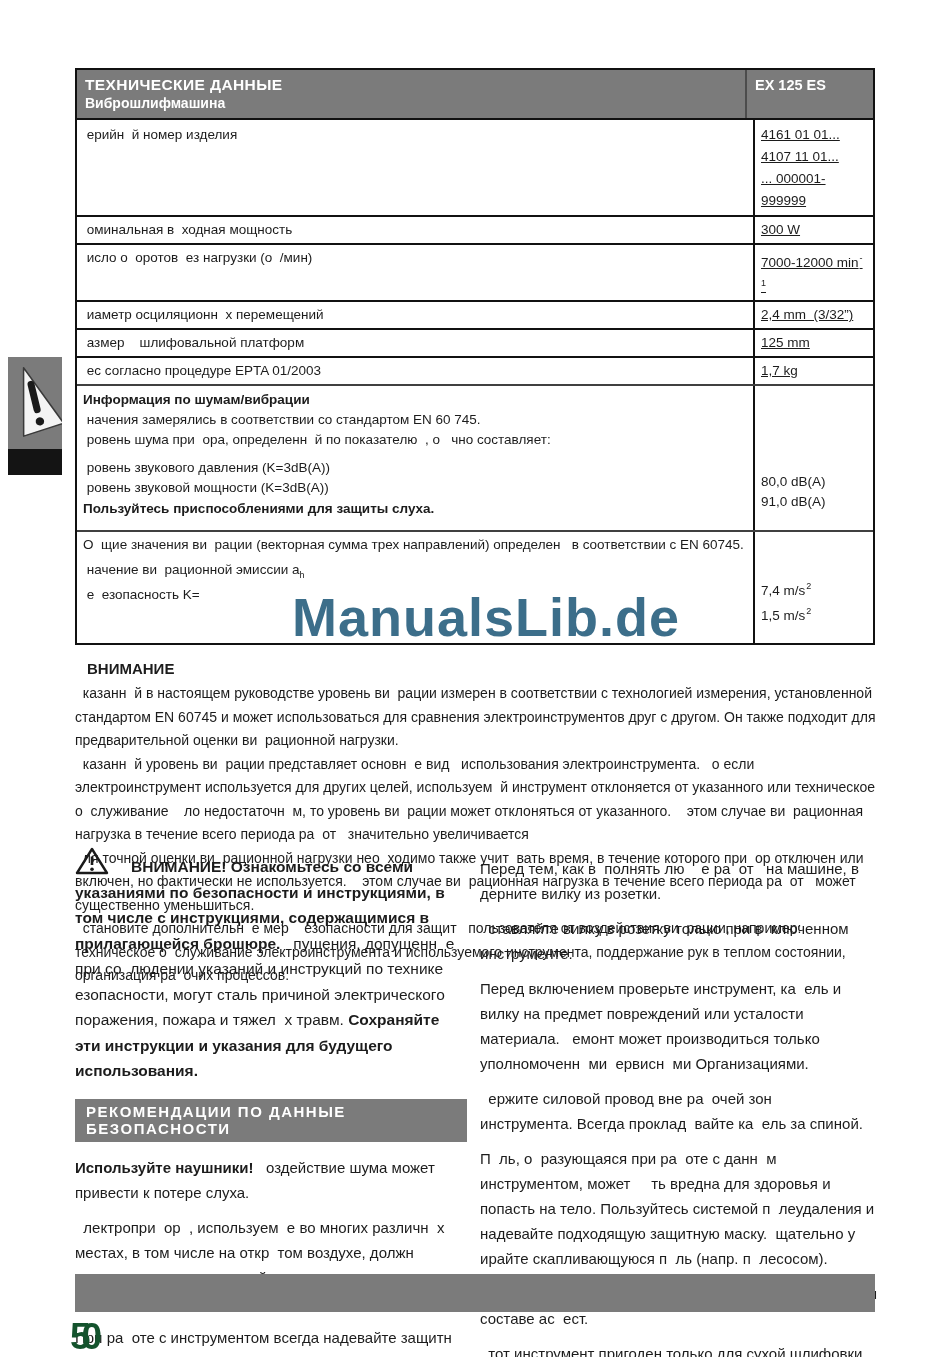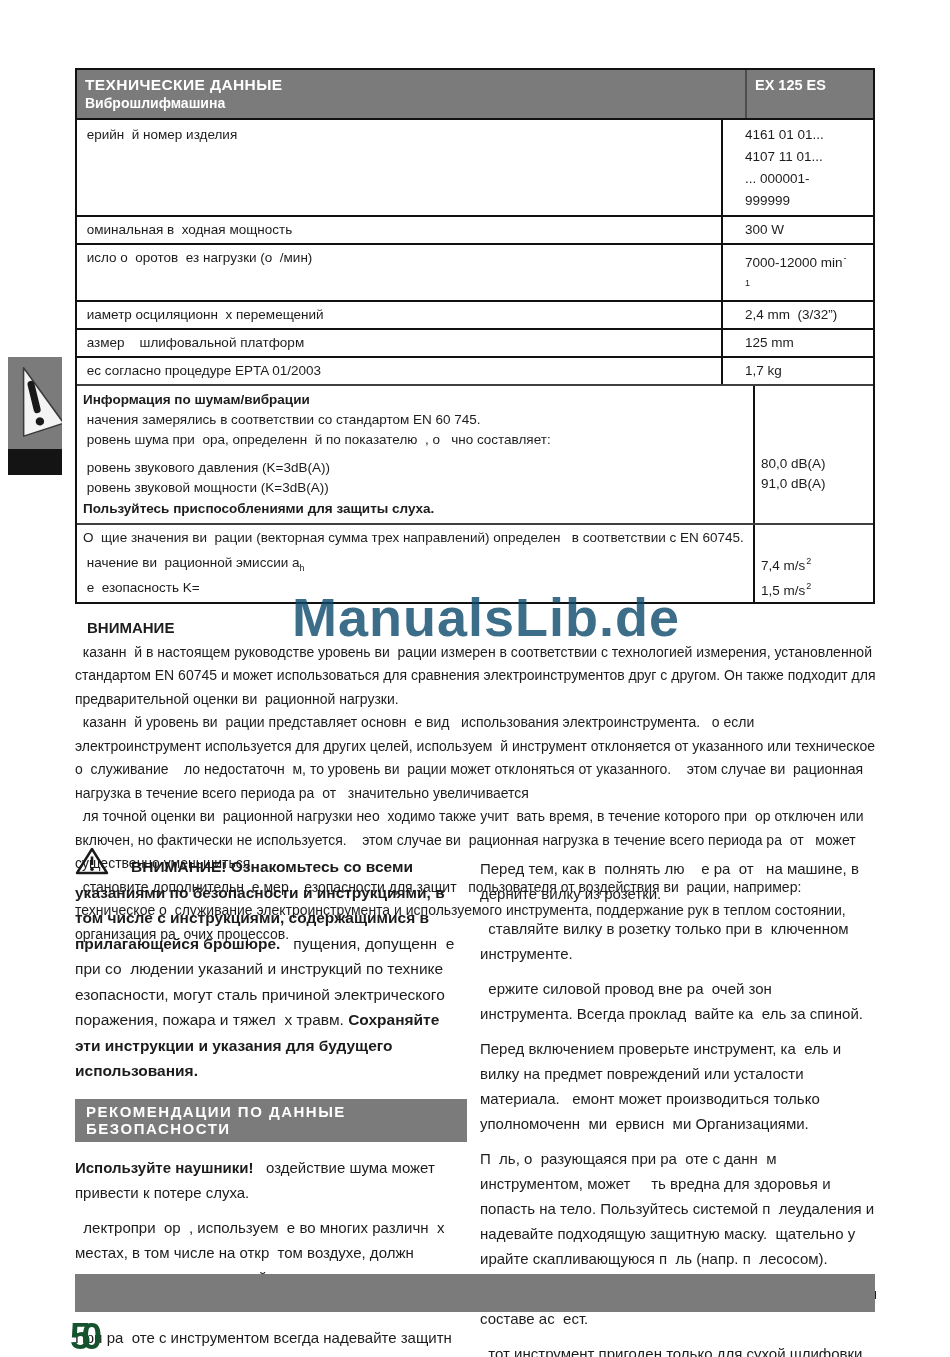--- a/index.html
+++ b/index.html
@@ -12,26 +12,26 @@
 
   .spec-table { width:796px; border:2px solid #111; }
   .thead { background:#7b7b7b; color:#fff; display:flex; }
   .thead-left { flex:1; padding:5px 8px 6px; border-right:2px solid #4c4c4c; }
   .thead-title { font-size:15.5px; font-weight:bold; letter-spacing:.4px; line-height:19px; }
   .thead-sub { font-size:14px; font-weight:bold; line-height:18px; }
   .thead-right { width:110px; padding:7px 8px 0; font-weight:bold; font-size:14.5px; }
 
   .trow { display:flex; border-top:2px solid #111; font-size:13.5px; }
   .cell-l { flex:1; border-right:2px solid #111; padding:3px 6px; line-height:20px; }
-  .cell-r { width:106px; padding:3px 22px; line-height:20px; }
+  .cell-r { width:106px; padding:3px 6px; line-height:20px;text-decoration:underline; }
   .serial .cell-l, .serial .cell-r { line-height:22px; padding-top:4px; }
 
   .sect { display:flex; border-top:2px solid #404040; font-size:13.5px; }
   .sect-l { flex:1; border-right:2px solid #111; padding:3px 6px 4px; }
-  .sect-r { width:106px; padding:0 6px; }
+  .sect-r { width:106px; padding:18px 6px; }
   .ln { line-height:20px; }
   .ln-b { line-height:21px; font-weight:bold; }
   .gap8 { height:8px; } .gap73 { height:68px; } .gap28 { height:26px; } .gap6 { height:5px; }
   sup.s { font-size:9px; vertical-align:super; margin-left:1px; }
   sub.s { font-size:9px; vertical-align:sub; }
 
   .attention { margin-top:15px; width:808px; }
   .attention-title { font-size:15px; font-weight:bold; margin:0 12px 5px; }
   .attention p { margin:0; font-size:14px; line-height:23.5px; }
 
@@ -168,22 +168,22 @@
     <div class="safety-bar t">РЕКОМЕНДАЦИИ ПО ДАННЫЕ БЕЗОПАСНОСТИ</div>
 
     <p class="t"><span class="b t">Используйте наушники!</span><span class="t">   оздействие шума может привести к потере слуха.</span></p>
     <p class="t">  лектропри  ор  , используем  е во многих различн  х местах, в том числе на откр  том воздухе, должн   подключаться через устройство, предотвращающее резкое пов  шение напряжения (FI, RCD, PRCD).</p>
     <p class="t">При ра  оте с инструментом всегда надевайте защитн  е очки.  екомендуется надевать перчатки, прочн  е нескользящие  отинки и фартук.</p>
   </div>
 
   <div class="col-right">
     <p class="t">Перед тем, как в  полнять лю    е ра  от   на машине, в  дерните вилку из розетки.</p>
     <p class="t">  ставляйте вилку в розетку только при в  ключенном инструменте.</p>
+    <p class="t">Перед включением проверьте инструмент, ка  ель и вилку на предмет повреждений или усталости материала.   емонт может производиться только уполномоченн  ми  ервисн  ми Организациями.</p>
     <p class="t">  ержите силовой провод вне ра  очей зон    инструмента. Всегда проклад  вайте ка  ель за спиной.</p>
-    <p class="t">Перед включением проверьте инструмент, ка  ель и вилку на предмет повреждений или усталости материала.   емонт может производиться только уполномоченн  ми  ервисн  ми Организациями.</p>
     <p class="t">П  ль, о  разующаяся при ра  оте с данн  м инструментом, может     ть вредна для здоровья и попасть на тело. Пользуйтесь системой п  леудаления и надевайте подходящую защитную маску.  щательно у  ирайте скапливающуюся п  ль (напр. п  лесосом).</p>
     <p class="t">  апрещается ра  отать с материалом, имеющим в своем составе ас  ест.</p>
     <p class="t">  тот инструмент пригоден только для сухой шлифовки.</p>
   </div>
 
   <div class="footer-bar"></div>
   <div class="page-num t">50</div>
 
 </div>
 

